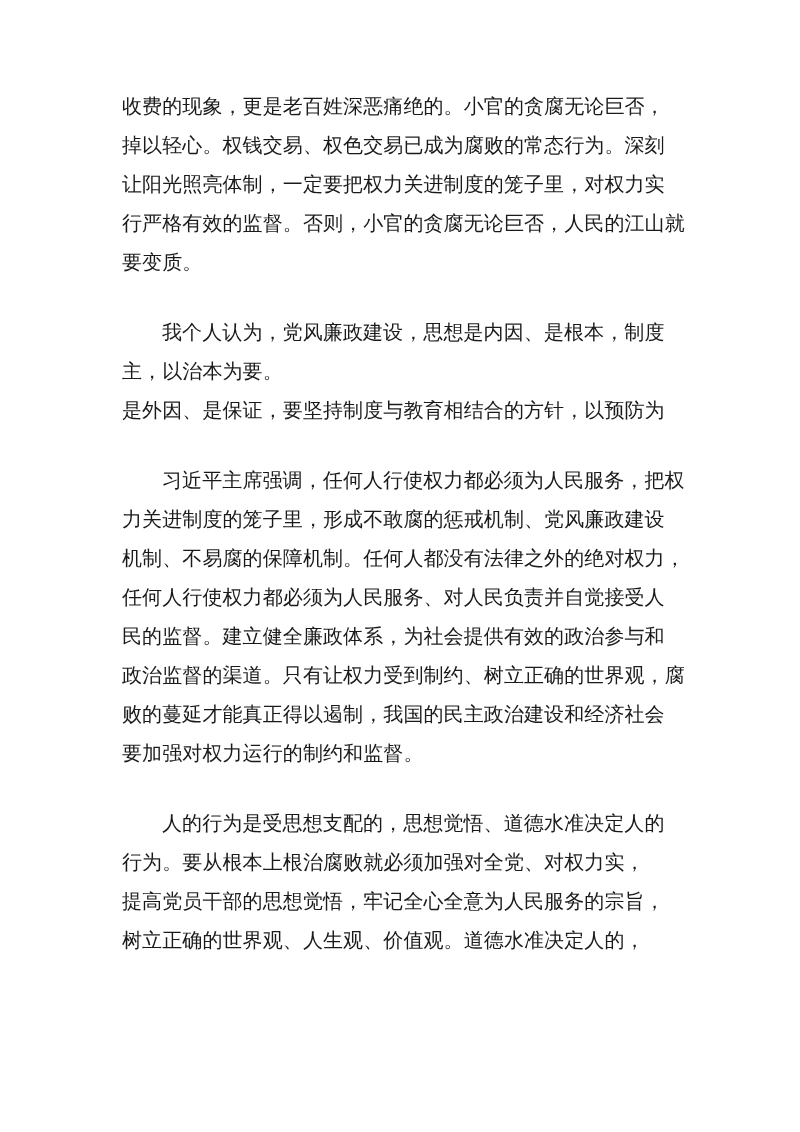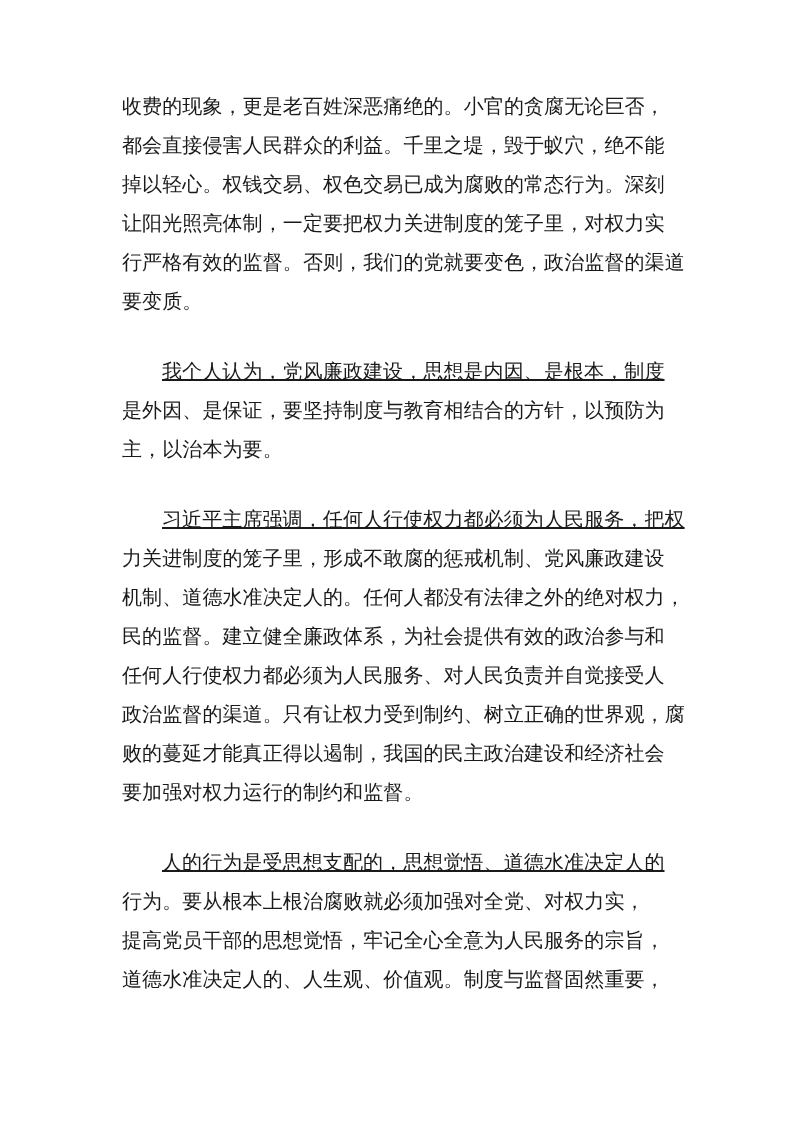--- a/index.html
+++ b/index.html
@@ -27,54 +27,52 @@
     }
     .line {
       display: block;
       height: 39px;
       line-height: 39px;
       white-space: nowrap;
       letter-spacing: 0.1px;
     }
     .line.indent {
       padding-left: 40px;
-      text-decoration: underline;
     }
   </style>
 </head>
 <body>
 
 <div class="page">
 
   <p class="para">
     <span class="line">收费的现象，更是老百姓深恶痛绝的。小官的贪腐无论巨否，</span>
-    <span class="line">都会直接侵害人民群众的利益。千里之堤，毁于蚁穴，绝不能</span>
     <span class="line">掉以轻心。权钱交易、权色交易已成为腐败的常态行为。深刻</span>
     <span class="line">让阳光照亮体制，一定要把权力关进制度的笼子里，对权力实</span>
-    <span class="line">行严格有效的监督。否则，我们的党就要变色，政治监督的渠道</span>
+    <span class="line">行严格有效的监督。否则，小官的贪腐无论巨否，人民的江山就</span>
     <span class="line">要变质。</span>
   </p>
 
   <p class="para">
     <span class="line indent">我个人认为，党风廉政建设，思想是内因、是根本，制度</span>
+    <span class="line">主，以治本为要。</span>
     <span class="line">是外因、是保证，要坚持制度与教育相结合的方针，以预防为</span>
-    <span class="line">主，以治本为要。</span>
   </p>
 
   <p class="para">
     <span class="line indent">习近平主席强调，任何人行使权力都必须为人民服务，把权</span>
     <span class="line">力关进制度的笼子里，形成不敢腐的惩戒机制、党风廉政建设</span>
-    <span class="line">机制、道德水准决定人的。任何人都没有法律之外的绝对权力，</span>
+    <span class="line">机制、不易腐的保障机制。任何人都没有法律之外的绝对权力，</span>
+    <span class="line">任何人行使权力都必须为人民服务、对人民负责并自觉接受人</span>
     <span class="line">民的监督。建立健全廉政体系，为社会提供有效的政治参与和</span>
-    <span class="line">任何人行使权力都必须为人民服务、对人民负责并自觉接受人</span>
     <span class="line">政治监督的渠道。只有让权力受到制约、树立正确的世界观，腐</span>
     <span class="line">败的蔓延才能真正得以遏制，我国的民主政治建设和经济社会</span>
     <span class="line">要加强对权力运行的制约和监督。</span>
   </p>
 
   <p class="para">
     <span class="line indent">人的行为是受思想支配的，思想觉悟、道德水准决定人的</span>
     <span class="line">行为。要从根本上根治腐败就必须加强对全党、对权力实，</span>
     <span class="line">提高党员干部的思想觉悟，牢记全心全意为人民服务的宗旨，</span>
-    <span class="line">道德水准决定人的、人生观、价值观。制度与监督固然重要，</span>
+    <span class="line">树立正确的世界观、人生观、价值观。道德水准决定人的，</span>
   </p>
 
 </div>
 
 </body></html>

